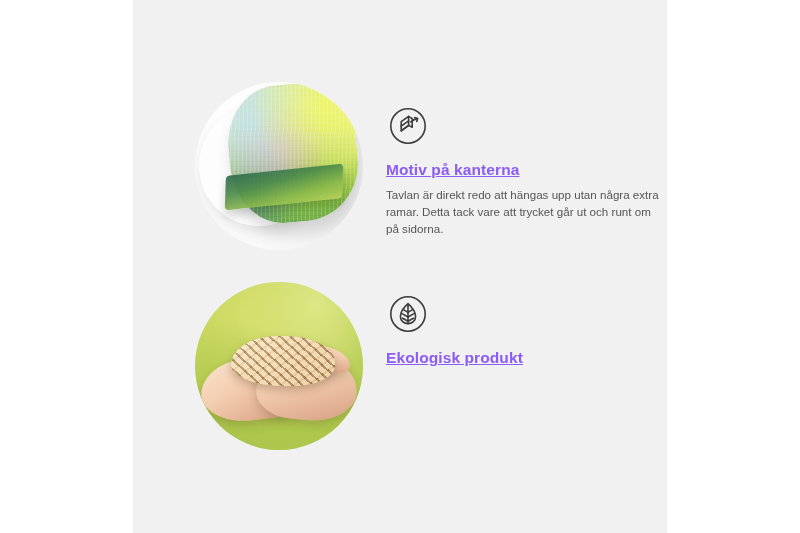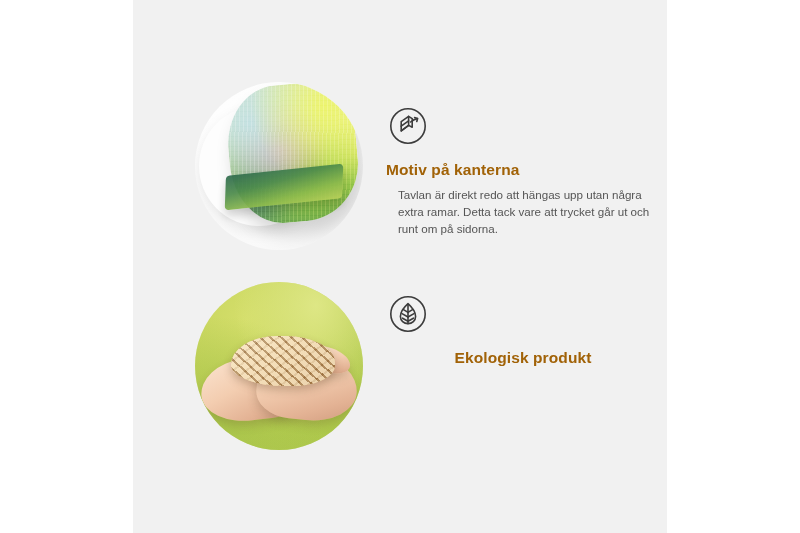--- a/index.html
+++ b/index.html
@@ -30,21 +30,21 @@
     background: #f1f1f1;
   }
 
   
   .feature-row {
     position: absolute;
     left: 0;
     width: 534px;
   }
   #row-edges  { top: 62px;  height: 200px; }
-  #row-eco    { top: 262px; height: 200px; text-align: center; }
+  #row-eco    { top: 262px; height: 200px; }
 
   
   .media-circle {
     position: absolute;
     left: 62px;
     top: 20px;
     width: 168px;
     height: 168px;
     border-radius: 50%;
     overflow: hidden;
@@ -194,25 +194,26 @@
     fill: none;
     stroke: #3c3c3c;
     stroke-width: 1.6;
     stroke-linecap: round;
     stroke-linejoin: round;
   }
   .feature-title {
     margin: 13px 0 0 0;
     font-size: 15.5px;
     font-weight: bold;
-    color: #a16207;
+    color: #8b5cf6;
     letter-spacing: 0.1px;
+    text-decoration: underline;
   }
   .feature-desc {
-    margin: 7px 0 0 12px;
+    margin: 7px 0 0 0;
     font-size: 11.6px;
     line-height: 1.47;
     color: #555555;
   }
 
   #row-edges .feature-text { top: 42px; }
   #row-eco   .feature-text { top: 30px; }
 </style>
 </head>
 <body>

